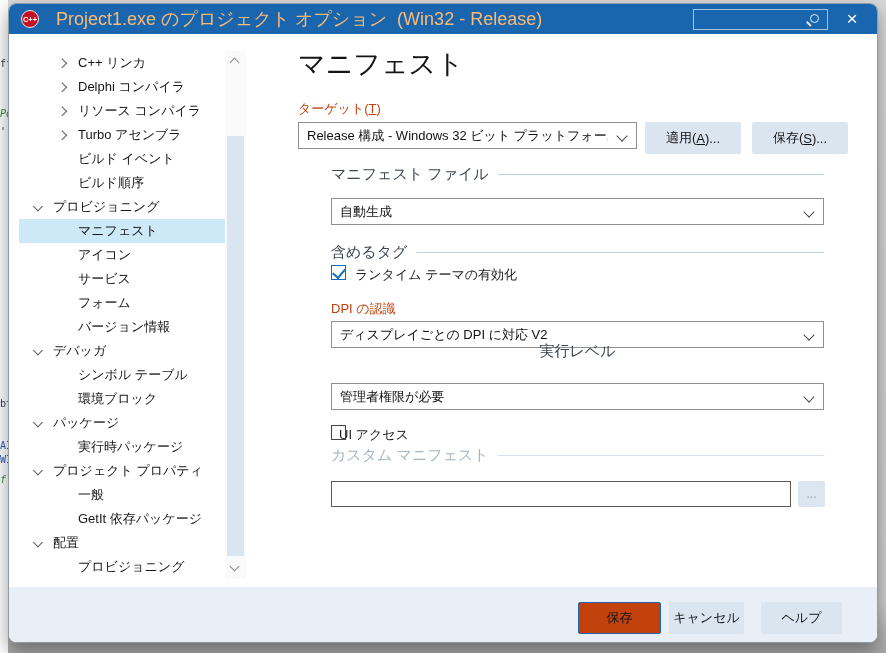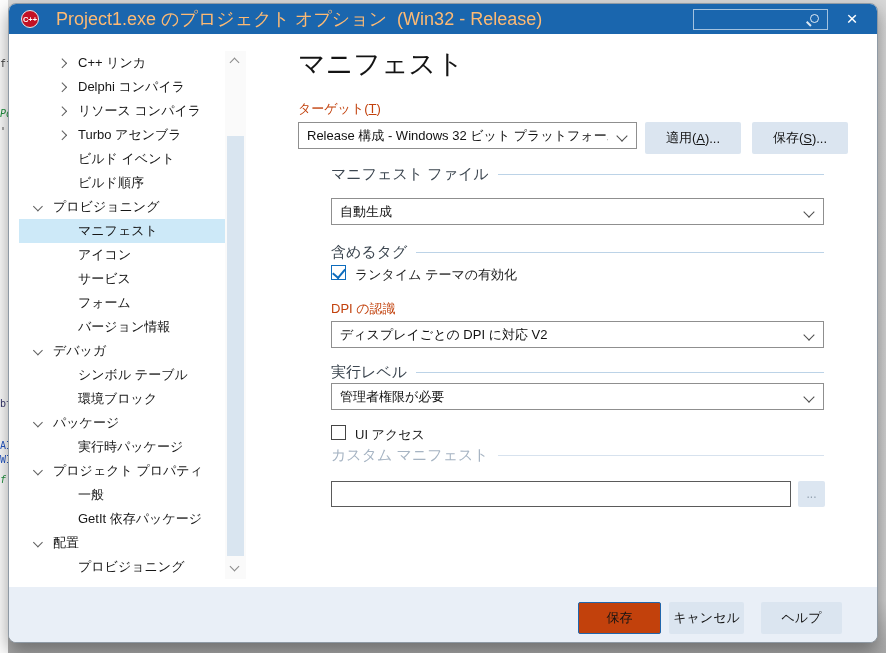--- a/index.html
+++ b/index.html
@@ -293,30 +293,30 @@
     </div>
     <span class="cb on" style="left:322px; top:261px;"></span>
     <span class="cblabel" style="left:346px; top:262px;">ランタイム テーマの有効化</span>
 
     <div class="lbl" style="left:322px; top:296px;">DPI の認識</div>
     <div class="select" style="left:322px; top:317px; width:493px;">
       <span class="val">ディスプレイごとの DPI に対応 V2</span>
       <span class="dchev"></span>
     </div>
 
-    <div class="sechead" style="top:359px;">
+    <div class="sechead" style="top:338px;flex-direction:column;">
       <span class="st">実行レベル</span>
         <span class="sline"></span>
     </div>
     <div class="select" style="left:322px; top:379px; width:493px;">
       <span class="val">管理者権限が必要</span>
       <span class="dchev"></span>
     </div>
     <span class="cb" style="left:322px; top:421px;"></span>
-    <span class="cblabel" style="left:346px; top:422px;">UI アクセス</span>
+    <span class="cblabel" style="left:330px; top:422px;">UI アクセス</span>
 
     <div class="sechead disabled" style="top:442px;">
       <span class="st">カスタム マニフェスト</span>
         <span class="sline"></span>
     </div>
     <input class="pathinput" value="" style="">
     <button class="browse">...</button>
 
     <div class="footer">
       <button class="btn default" style="left:569px; top:15px; width:83px;">保存</button>

